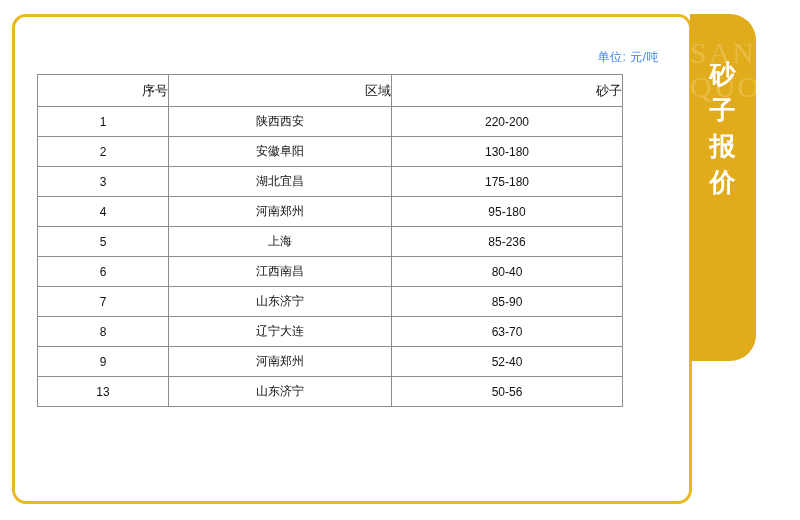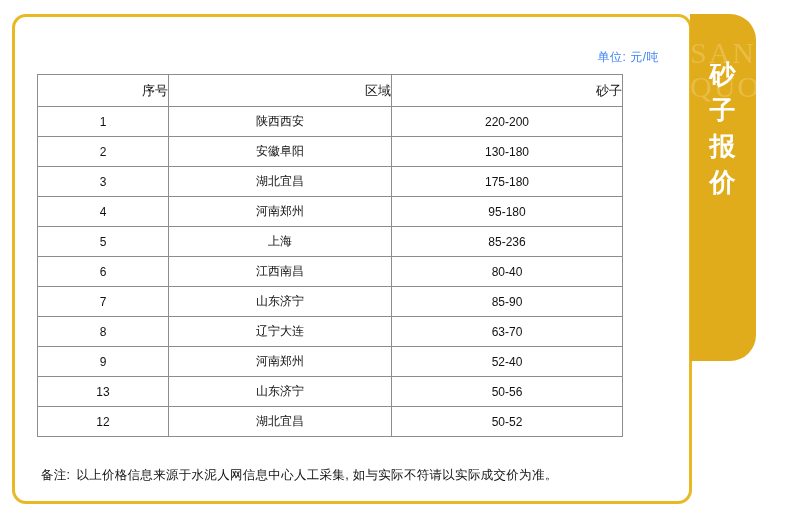--- a/index.html
+++ b/index.html
@@ -186,31 +186,23 @@
         <tr>
           <td>9</td>
           <td>河南郑州</td>
           <td>52-40</td>
         </tr>
         <tr>
           <td>13</td>
           <td>山东济宁</td>
           <td>50-56</td>
         </tr>
-        <tr>
-          <td>12</td>
-          <td>湖北宜昌</td>
-          <td>50-52</td>
-        </tr>
       </tbody>
     </table>
 
-    <div class="note">
-      <span class="note-label">备注:</span><span>以上价格信息来源于水泥人网信息中心人工采集, 如与实际不符请以实际成交价为准。</span>
-    </div>
 
   </div>
 
   <div class="side-tab">
     <div class="watermark">SAND QUOTE</div>
     <div class="tab-text">
       <span>砂</span>
       <span>子</span>
       <span>报</span>
       <span>价</span>

